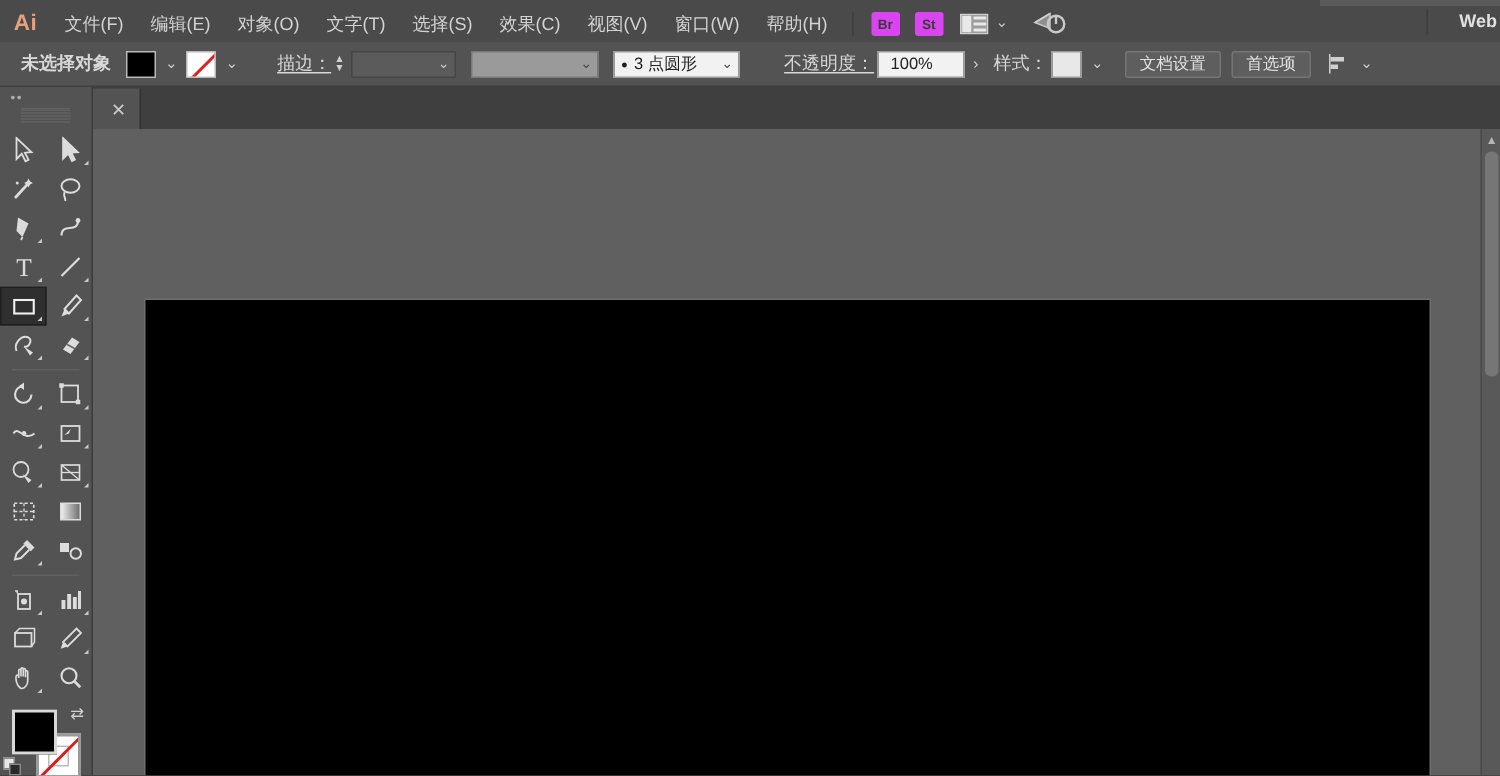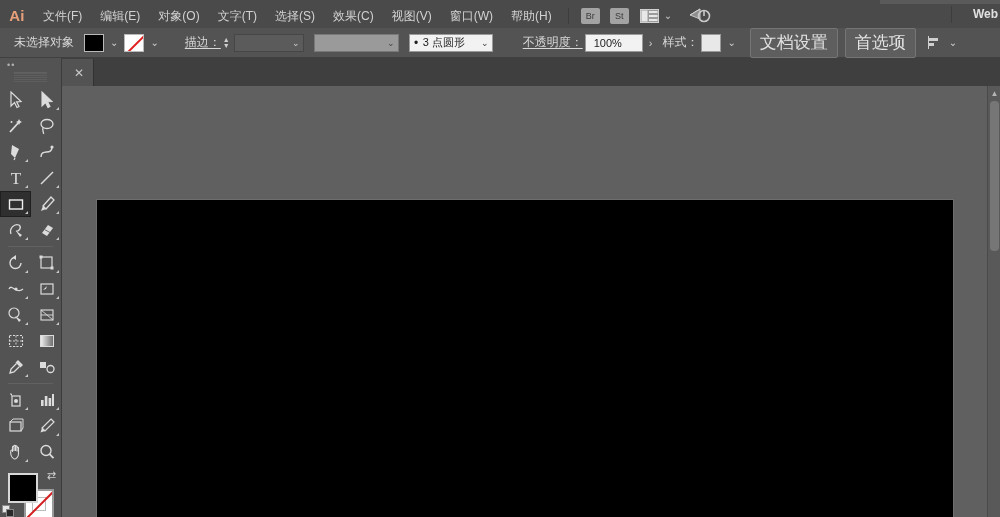--- a/index.html
+++ b/index.html
@@ -28,22 +28,22 @@
   .menu-item {
     padding: 0 9px; height: 28px; line-height: 28px;
     color: #d2d2d2; font-size: 12px; white-space: nowrap;
     cursor: default;
   }
   .menu-sep {
     width: 1px; height: 16px; background: #3d3d3d; margin: 0 7px;
   }
   .app-btn {
     width: 19px; height: 16px;
-    background: #a3a3a3; color: #3a3a3a;
-    font-size: 9px; font-weight: normal;
+    background: #d946ef; color: #3a3a3a;
+    font-size: 9px; font-weight: bold;
     display: flex; align-items: center; justify-content: center;
     border-radius: 2px; margin: 0 5px;
   }
   .layout-icon { display: flex; align-items: center; margin-left: 6px; }
   .layout-glyph { display: block; }
   .chev {
     color: #c8c8c8; font-size: 10px; margin-left: 5px; margin-right: 2px;
   }
   .ws-icon { margin-left: 14px; display: flex; align-items: center; }
   .ws-label {
@@ -60,21 +60,21 @@
   }
 
   
   .controlbar {
     position: absolute; top: 28px; left: 0; width: 1000px; height: 30px;
     background: #535353;
     display: flex; align-items: center;
     border-bottom: 1px solid #404040;
     font-size: 12px; color: #d8d8d8;
   }
-  .cb-label { padding: 0 10px 0 14px; white-space: nowrap; }
+  .cb-label { padding: 0 10px 0 14px; white-space: nowrap; font-weight: bold; }
   .cb-text { white-space: nowrap; }
   .swatch-box {
     width: 20px; height: 18px; border: 1px solid #b9b9b9;
     background: #000;
   }
   .swatch-none {
     width: 20px; height: 18px; border: 1px solid #b9b9b9;
     background: #fff; position: relative; overflow: hidden;
   }
   .swatch-none::after {
@@ -95,23 +95,23 @@
     display: flex; align-items: center; color: #d8d8d8; font-size: 11px;
   }
   .inp-dark { background: #5b5b5b; }
   .inp-light { background: #9a9a9a; border: 1px solid #787878; }
   .inp-white { background: #f2f2f2; color: #222; border: 1px solid #9a9a9a; }
   .combo-arrow {
     width: 14px; text-align: center; font-size: 9px; color: #cfcfcf;
   }
   .combo-arrow-dark { color: #444; }
   .btn {
-    height: 30px; padding: 0 9px; background: #5e5e5e;
+    height: 18px; padding: 0 9px; background: #5e5e5e;
     border: 1px solid #757575; border-radius: 2px;
-    color: #e2e2e2; font-size: 17px;
+    color: #e2e2e2; font-size: 11px;
     display: flex; align-items: center; white-space: nowrap;
   }
   .style-swatch {
     width: 20px; height: 18px; background: #e8e8e8; border: 1px solid #9a9a9a;
   }
   .underl { text-decoration: underline; text-underline-offset: 2px; }
 
   
   .tabbar {
     position: absolute; top: 58px; left: 62px; width: 938px; height: 28px;

